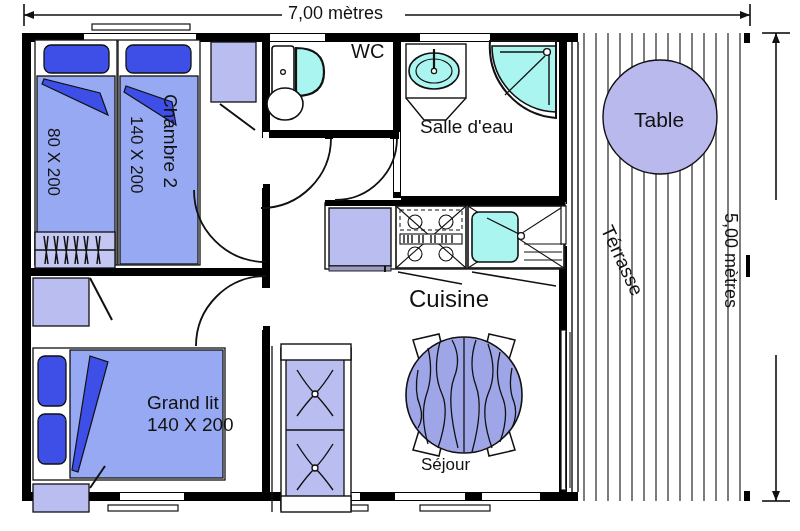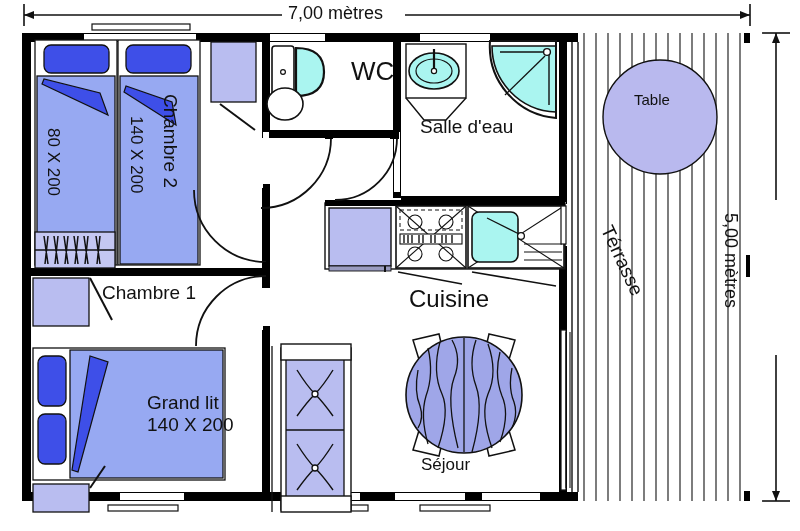--- a/index.html
+++ b/index.html
@@ -307,36 +307,35 @@
       <line x1="570" y1="332" x2="570" y2="488"></line>
     </g>
   </svg>
 
   <div class="lbl" style="left:288px;top:3px;font-size:18px;">7,00 mètres</div>
 
   <div class="lbl" style="left:741px;top:213px;font-size:18px;transform:rotate(90deg);transform-origin:left top;">5,00 mètres</div>
 
   <div class="lbl" style="left:181px;top:94px;font-size:19px;transform:rotate(90deg);transform-origin:left top;">Chambre 2</div>
 
-  <div class="lbl" style="left:102px;top:282px;font-size:19px;">Chambre 1</div>
-
-  <div class="lbl" style="left:351px;top:56px;font-size:26px;">WC</div>
+
+  <div class="lbl" style="left:351px;top:40px;font-size:20px;">WC</div>
 
   <div class="lbl" style="left:420px;top:116px;font-size:19px;">Salle d'eau</div>
 
   <div class="lbl" style="left:409px;top:285px;font-size:24px;">Cuisine</div>
 
   <div class="lbl" style="left:421px;top:455px;font-size:17px;">Séjour</div>
 
   <div class="lbl" style="left:616px;top:222px;font-size:19px;transform:rotate(65deg);transform-origin:left top;">Térrasse</div>
 
   <div class="lbl" style="left:63px;top:128px;font-size:17px;transform:rotate(90deg);transform-origin:left top;">80 X 200</div>
 
   <div class="lbl" style="left:146px;top:116px;font-size:17px;transform:rotate(90deg);transform-origin:left top;">140 X 200</div>
 
   <div class="lbl" style="left:114px;top:392px;font-size:19px;line-height:22px;margin-left:33px;">
     <div>Grand lit</div>
     <div>140 X 200</div>
   </div>
 
-  <div class="lbl" style="left:634px;top:91px;font-size:15px;text-align:right;">Table</div>
+  <div class="lbl" style="left:634px;top:108px;font-size:21px;text-align:right;">Table</div>
 
 </div>
 
 </body></html>

